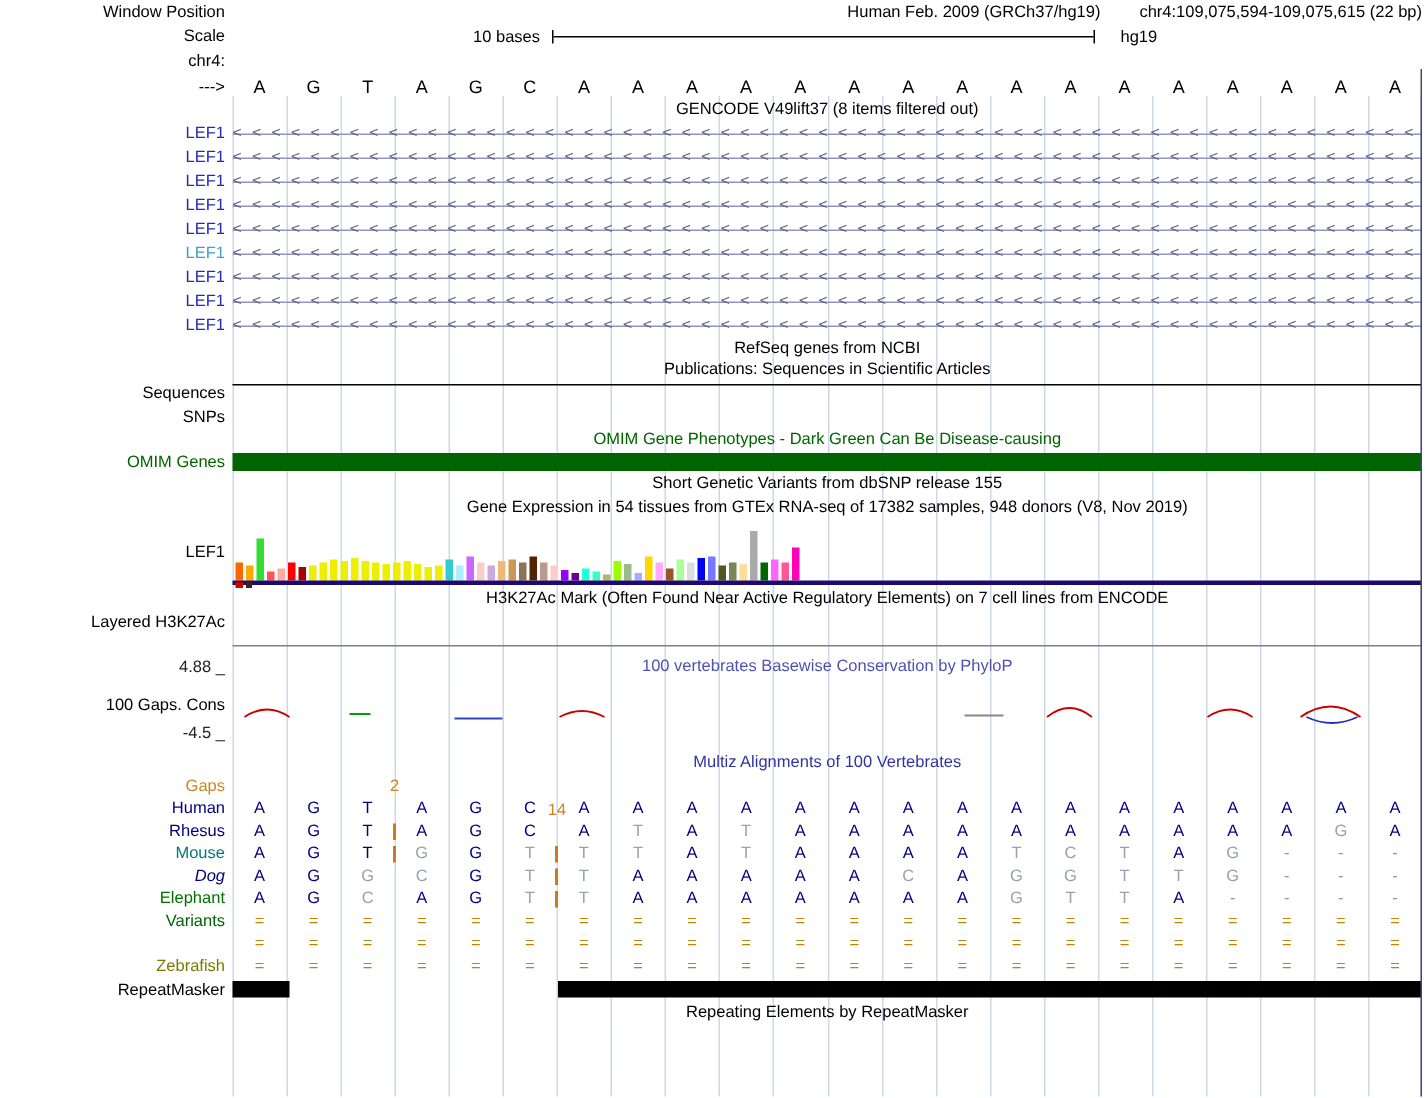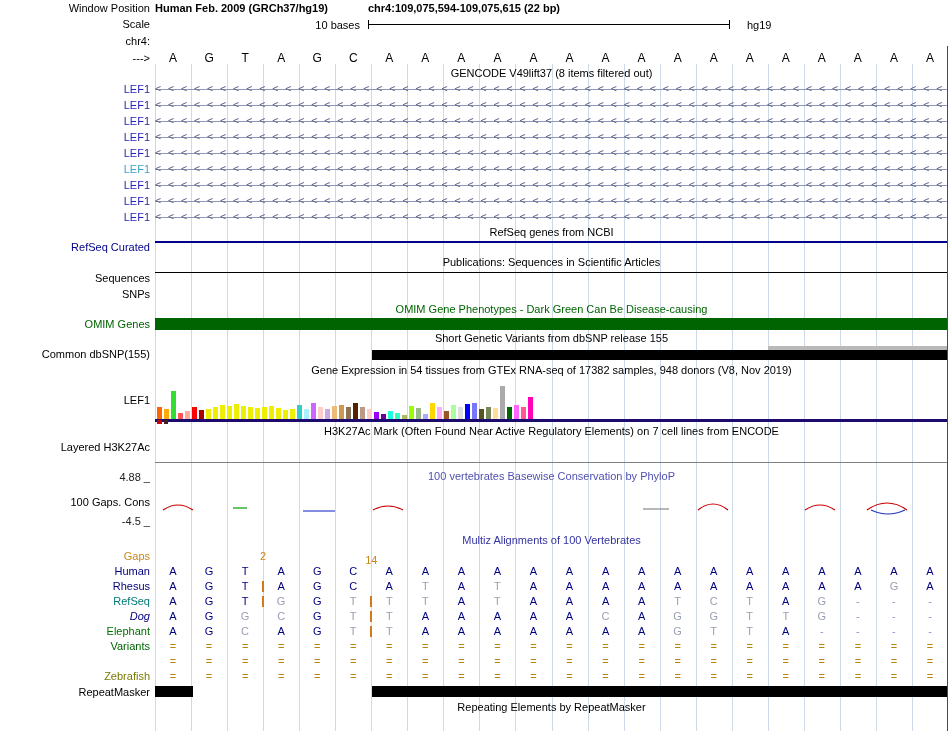--- a/index.html
+++ b/index.html
@@ -9,21 +9,21 @@
   .rh14{height:14px;line-height:14px}.rh15{height:15px;line-height:15px}
   .rh16{height:16px;line-height:16px}.rh17{height:17px;line-height:17px}
   .rh31{height:31px}.rh45{height:45px}.rh62{height:62px}
   .lbl{width:155px;min-width:155px;box-sizing:border-box;text-align:right;padding-right:5px;
        white-space:nowrap;overflow:hidden;}
   .trk{position:relative;width:793px;min-width:793px;}
   .title{width:100%;text-align:center;white-space:nowrap;}
   #gridlines{position:absolute;left:155px;top:64px;width:793px;height:667px;z-index:0;}
   .gridline{position:absolute;top:0;bottom:0;width:1px;background:#ccd9e9;}
   #right-edge{position:absolute;left:947px;top:46px;width:1px;height:685px;background:#3c4a7a;}
-  .poslbl{display:flex;justify-content:flex-start;gap:40px;width:100%;font-weight:bold;}
+  .poslbl{display:flex;justify-content:flex-end;gap:26px;width:100%;}
   .scale-text{position:absolute;right:588px;top:1px;}
   .scale-bar{position:absolute;left:213px;top:4px;width:360px;height:9px;
              border-left:1px solid #000;border-right:1px solid #000;}
   .scale-bar::before{content:"";position:absolute;left:0;right:0;top:4px;height:1px;background:#000;}
   .assembly-label{position:absolute;left:592px;top:1px;}
   #seq-cells{font-size:12px;line-height:16px;}
   .maligncells{font-size:11px;line-height:15px;}
   .refseq-line{position:absolute;left:0;right:0;top:2px;height:2px;background:#00008b;}
   .pubs-line{position:absolute;left:0;right:0;top:2px;height:1px;background:#000;}
   .omim-bar{position:absolute;left:0;right:0;top:1px;height:12px;background:#006400;}
@@ -189,26 +189,20 @@
         </div>
       </div>
     </div>
 
   <div class="row rh14">
     <div class="lbl"></div>
     <div class="trk">
         <div class="title">RefSeq genes from NCBI</div>
       </div>
   </div>
-  <div class="row rh16">
-    <div class="lbl" style="color: rgb(0, 0, 139);">RefSeq Curated</div>
-    <div class="trk">
-        <div class="refseq-line" style="background: rgb(0, 0, 139);"></div>
-      </div>
-  </div>
 
   <div class="row rh15">
     <div class="lbl"></div>
     <div class="trk">
         <div class="title">Publications: Sequences in Scientific Articles</div>
       </div>
   </div>
   <div class="row rh16">
     <div class="lbl">Sequences</div>
     <div class="trk">
@@ -231,27 +225,20 @@
     <div class="lbl" style="color: rgb(0, 100, 0);">OMIM Genes</div>
     <div class="trk">
         <div class="omim-bar" style="background: rgb(0, 100, 0);"></div>
       </div>
   </div>
 
   <div class="row rh15">
     <div class="lbl"></div>
     <div class="trk">
         <div class="title">Short Genetic Variants from dbSNP release 155</div>
-      </div>
-  </div>
-  <div class="row rh16">
-    <div class="lbl">Common dbSNP(155)</div>
-    <div class="trk" id="dbsnp-items">
-        <div style="position: absolute; left: 613px; top: 0px; width: 180px; height: 7px; background: rgb(185, 185, 185);"></div>
-        <div style="position: absolute; left: 217px; top: 4px; width: 576px; height: 10px; background: rgb(0, 0, 0);"></div>
       </div>
   </div>
 
   <div class="row rh17">
     <div class="lbl"></div>
     <div class="trk">
         <div class="title">Gene Expression in 54 tissues from GTEx RNA-seq of 17382 samples, 948 donors (V8, Nov 2019)</div>
       </div>
   </div>
   <div class="row rh45">
@@ -357,21 +344,21 @@
   <div class="row rh16">
     <div class="lbl"></div>
     <div class="trk">
         <div class="title" style="color: rgb(51, 51, 160);">Multiz Alignments of 100 Vertebrates</div>
       </div>
   </div>
   <div class="row rh16">
     <div class="lbl" style="color: rgb(200, 134, 30);">Gaps</div>
     <div class="trk" id="gaps-trk">
         <div style="position: absolute; left: 108.136px; top: 0px; transform: translateX(-50%); color: rgb(200, 134, 30);">2</div>
-        <div style="position: absolute; left: 216.273px; top: 4px; transform: translateX(-50%); color: rgb(200, 134, 30);">14</div>
+        <div style="position: absolute; left: 216.273px; top: 16px; transform: translateX(-50%); color: rgb(200, 134, 30);">14</div>
       </div>
   </div>
   <div id="multiz-rows">
       <div class="row rh15">
         <div class="lbl" style="color: rgb(0, 0, 128);">Human</div>
         <div class="trk maligncells">
           <div style="position: absolute; left: 0px; width: 36.0455px; text-align: center; top: 0px; color: rgb(0, 0, 128);">A</div>
           <div style="position: absolute; left: 36.0455px; width: 36.0455px; text-align: center; top: 0px; color: rgb(0, 0, 128);">G</div>
           <div style="position: absolute; left: 72.0909px; width: 36.0455px; text-align: center; top: 0px; color: rgb(0, 0, 128);">T</div>
           <div style="position: absolute; left: 108.136px; width: 36.0455px; text-align: center; top: 0px; color: rgb(0, 0, 128);">A</div>
@@ -417,21 +404,21 @@
           <div style="position: absolute; left: 576.727px; width: 36.0455px; text-align: center; top: 0px; color: rgb(0, 0, 128);">A</div>
           <div style="position: absolute; left: 612.773px; width: 36.0455px; text-align: center; top: 0px; color: rgb(0, 0, 128);">A</div>
           <div style="position: absolute; left: 648.818px; width: 36.0455px; text-align: center; top: 0px; color: rgb(0, 0, 128);">A</div>
           <div style="position: absolute; left: 684.864px; width: 36.0455px; text-align: center; top: 0px; color: rgb(0, 0, 128);">A</div>
           <div style="position: absolute; left: 720.909px; width: 36.0455px; text-align: center; top: 0px; color: rgb(154, 160, 180);">G</div>
           <div style="position: absolute; left: 756.955px; width: 36.0455px; text-align: center; top: 0px; color: rgb(0, 0, 128);">A</div>
           <div style="position: absolute; left: 107.1px; top: 2px; width: 2px; height: 11px; background: rgb(210, 120, 30);"></div>
         </div>
       </div>
       <div class="row rh15">
-        <div class="lbl" style="color: rgb(0, 120, 120);">RefSeq</div>
+        <div class="lbl" style="color: rgb(0, 120, 120);">Mouse</div>
         <div class="trk maligncells">
           <div style="position: absolute; left: 0px; width: 36.0455px; text-align: center; top: 0px; color: rgb(0, 0, 128);">A</div>
           <div style="position: absolute; left: 36.0455px; width: 36.0455px; text-align: center; top: 0px; color: rgb(0, 0, 128);">G</div>
           <div style="position: absolute; left: 72.0909px; width: 36.0455px; text-align: center; top: 0px; color: rgb(0, 0, 128);">T</div>
           <div style="position: absolute; left: 108.136px; width: 36.0455px; text-align: center; top: 0px; color: rgb(154, 160, 180);">G</div>
           <div style="position: absolute; left: 144.182px; width: 36.0455px; text-align: center; top: 0px; color: rgb(0, 0, 128);">G</div>
           <div style="position: absolute; left: 180.227px; width: 36.0455px; text-align: center; top: 0px; color: rgb(154, 160, 180);">T</div>
           <div style="position: absolute; left: 216.273px; width: 36.0455px; text-align: center; top: 0px; color: rgb(154, 160, 180);">T</div>
           <div style="position: absolute; left: 252.318px; width: 36.0455px; text-align: center; top: 0px; color: rgb(154, 160, 180);">T</div>
           <div style="position: absolute; left: 288.364px; width: 36.0455px; text-align: center; top: 0px; color: rgb(0, 0, 128);">A</div>

